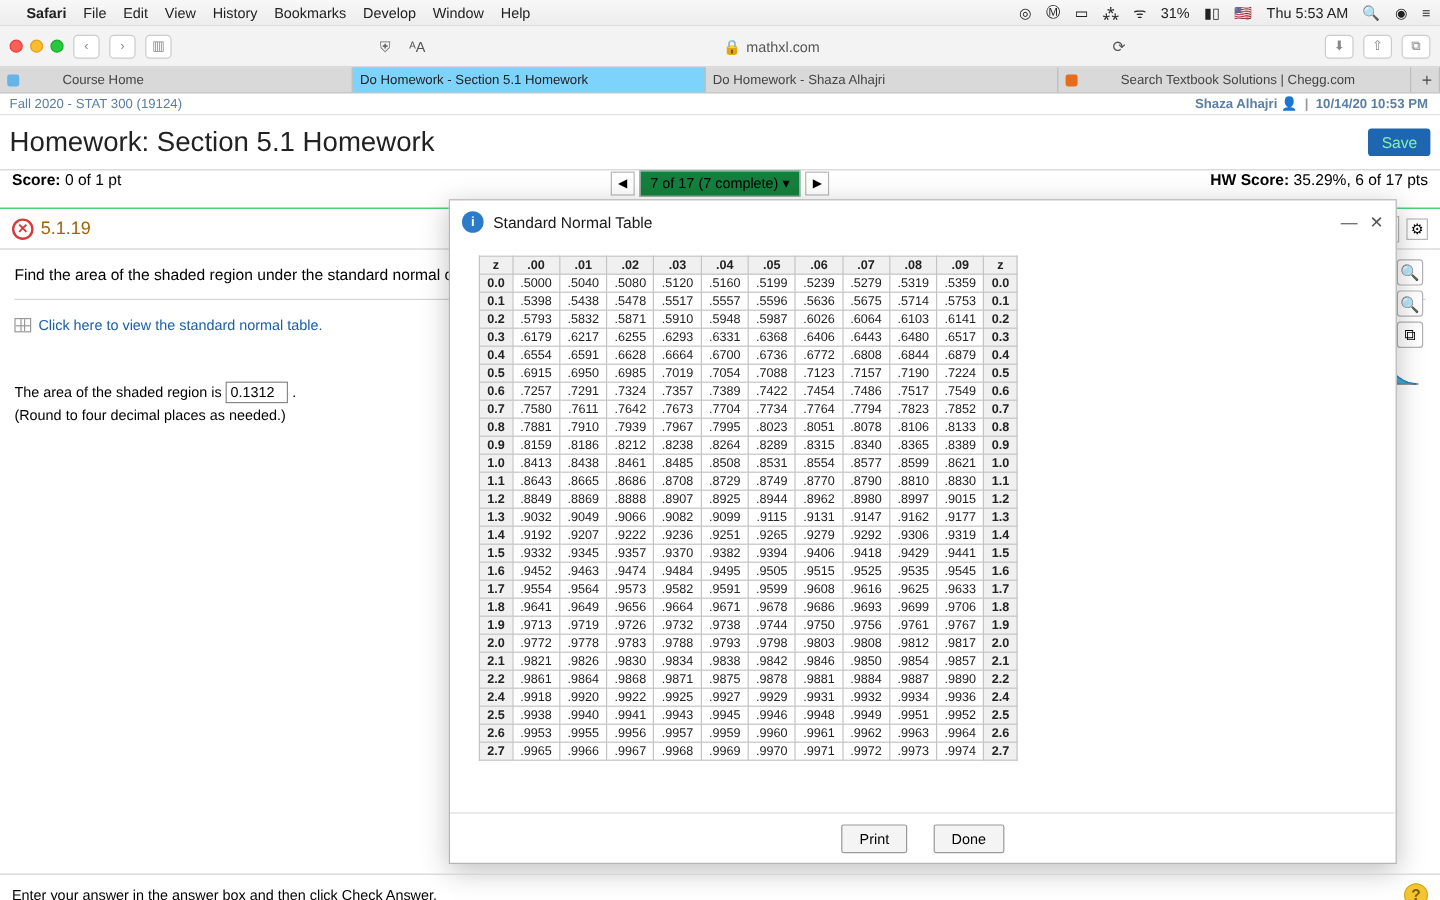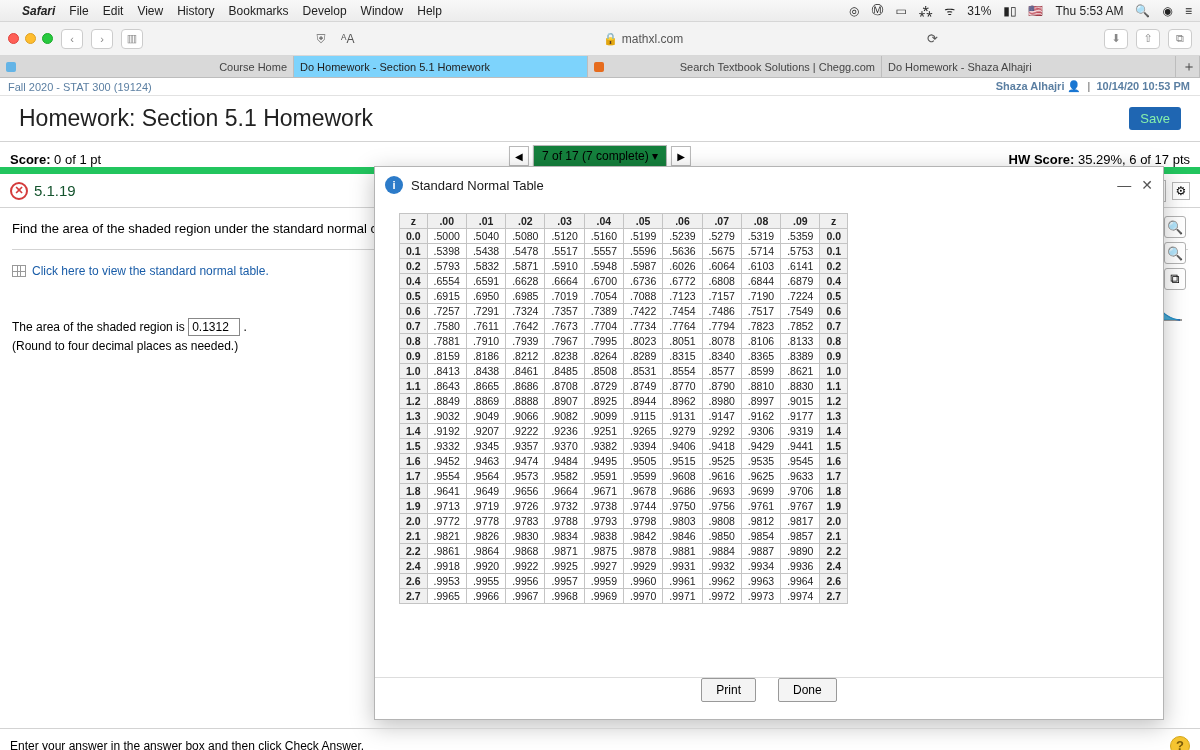--- a/index.html
+++ b/index.html
@@ -3,67 +3,67 @@
 <meta charset="utf-8">
 <style>
 * { margin: 0; padding: 0; box-sizing: border-box; font-family: -apple-system, BlinkMacSystemFont, "Helvetica Neue", Arial, sans-serif; }
 body { width: 1200px; height: 750px; overflow: hidden; background: #fff; font-size: 12px; }
 
 
 .mac-menubar { height: 22px; background: linear-gradient(#f8f8f8,#ececec); border-bottom:1px solid #d6d6d6; display:flex; align-items:center; padding:0 8px; font-size:12px; color:#222; }
 .mac-menubar .left { display:flex; gap:14px; align-items:center; }
 .mac-menubar .right { margin-left:auto; display:flex; gap:12px; align-items:center; }
 .mac-menubar .apple { font-size:14px; }
-.mac-menubar .bold { font-weight:600;font-style:italic; }
+.mac-menubar .bold { font-weight:600; }
 .mac-menubar .ic { font-size:12px; }
 
 
 .browser-toolbar { height:34px; background:#f3f3f3; border-bottom:1px solid #d8d8d8; display:flex; align-items:center; padding:0 8px; gap:8px; font-size:12px;}
 .traffic { display:flex; gap:6px; }
 .dot { width:11px; height:11px; border-radius:50%; }
 .dot.red{background:#ff5f56;border:1px solid #e0443e;}
 .dot.yellow{background:#ffbd2e;border:1px solid #dea123;}
 .dot.green{background:#27c93f;border:1px solid #1aab29;}
 .nav-btn { width:22px; height:20px; border:1px solid #ccc; border-radius:4px; background:#fff; display:flex; align-items:center; justify-content:center; color:#888; font-size:11px;}
 .url-bar { flex:1; text-align:center; font-size:12px; color:#555; display:flex; align-items:center; justify-content:center; gap:4px;}
 .tb-icon { width:24px; height:20px; border:1px solid #ccc; border-radius:4px; background:#fff; display:flex; align-items:center; justify-content:center; color:#888; font-size:11px;}
 .shield { width:24px; text-align:center; color:#6a6a6a;}
 .reader { width:18px; color:#555;}
 .reload { font-size:13px; color:#555;}
 
 
 .tab-row { height:22px; background:#d9d9d9; display:flex; border-bottom:1px solid #bdbdbd; font-size:11px; color:#444;}
-.tab { flex:1; display:flex; align-items:center; justify-content:space-between; border-right:1px solid #bdbdbd; padding:0 6px; white-space:nowrap; overflow:hidden; text-overflow:ellipsis;}
+.tab { flex:1; display:flex; align-items:center; justify-content:flex-start; border-right:1px solid #bdbdbd; padding:0 6px; white-space:nowrap; overflow:hidden; text-overflow:ellipsis;gap:32px;}
 .tab.active { background:#7dd3fc; color:#222; }
 .tab .l { width:10px; height:10px; border-radius:2px; background:#64b4e6; margin-right:4px; flex-shrink:0;}
 .tab.chegg .l { background:#e66c1e;}
 .tab.plus { flex:0 0 24px; font-size:14px;}
 
 
 .crumb { height:18px; background:#fff; display:flex; align-items:center; font-size:11px; color:#5b7fa2; padding-left:8px; border-bottom:1px solid #e2e2e2;}
 .crumb .right { margin-left:auto; padding-right:10px; color:#5b7fa2; font-weight:600;}
 .crumb .sep { color:#999; margin:0 3px;}
 
 
-.hw-bar { height:46px; display:flex; align-items:center; padding:0 19px; border-bottom:1px solid #d3d3d3;}
+.hw-bar { height:46px; display:flex; align-items:center; padding:0 8px; border-bottom:1px solid #d3d3d3;}
 .hw-bar h1 { font-size:23px; font-weight:400; color:#222; }
 .save-btn { margin-left:auto; background:#1f66b2; color:#86efac; border:none; border-radius:3px; padding:4px 11px; font-size:13px;}
 
 
-.score-row { height:32px; display:flex; align-items:flex-end; padding:0 10px; border-bottom:7px solid #22c55e; font-size:13px; }
+.score-row { height:32px; display:flex; align-items:flex-start; padding:0 10px; border-bottom:1px solid #22c55e; font-size:13px; }
 .score-row .center { position:absolute; left:50%; transform:translateX(-50%); display:flex; align-items:center; gap:4px; }
 .pg-btn { width:20px; height:20px; border:1px solid #b8b8b8; background:#fff; display:flex; align-items:center; justify-content:center; font-size:10px;}
 .pg-text { padding:3px 8px; border:1px solid #b8b8b8; background:#15803d; font-size:12px;}
 .score-row .rt { margin-left:auto; font-size:13px;}
 .score-row .rt b { font-weight:700;}
 
 
 .qid-row { height:34px; display:flex; align-items:center; padding:0 10px; border-bottom:1px solid #d3d3d3;}
 .qid-row .x { width:18px; height:18px; border-radius:50%; border:2px solid #d43b3b; color:#d43b3b; font-weight:700; font-size:11px; display:flex; align-items:center; justify-content:center; margin-right:6px;}
-.qid-row .num { font-size:15px; color:#14532d;}
+.qid-row .num { font-size:15px; color:#a16207;}
 .qid-row .qh { margin-left:auto; border:1px solid #b8b8b8; padding:3px 8px; font-size:12px; display:flex; align-items:center; gap:5px;}
 .qid-row .gear { width:18px; height:18px; border:1px solid #b8b8b8; margin-left:6px; display:flex; align-items:center; justify-content:center; font-size:12px;}
 
 
 .qbody { position:relative; padding:10px 12px; height:520px; }
 .prompt-line { height:32px; border-bottom:1px solid #d3d3d3; font-size:13px; display:flex; align-items:center; padding-bottom:10px;}
 .table-link { display:flex; align-items:center; gap:6px; margin-top:14px; font-size:12px; }
 .table-link .grid-ic { width:14px; height:12px; background:linear-gradient(#999,#999) 33% 0/1px 100% no-repeat,linear-gradient(#999,#999) 66% 0/1px 100% no-repeat,linear-gradient(#999,#999) 0 50%/100% 1px no-repeat; border:1px solid #999;}
 .table-link a { color:#1a5da8; text-decoration:none;}
 
@@ -80,21 +80,21 @@
 .popup { position:absolute; left:374px; top:-42px; width:790px; height:554px; background:#fff; border:1px solid #b4b4b4; box-shadow:0 6px 22px rgba(0,0,0,0.25); display:flex; flex-direction:column;}
 .popup-head { height:36px; display:flex; align-items:center; padding:0 10px; color:#225c9a; font-size:13px;}
 .popup-head .info { width:18px; height:18px; background:#2c7bc9; color:#fff; border-radius:50%; display:flex; align-items:center; justify-content:center; font-weight:700; font-size:11px; margin-right:8px;}
 .popup-head .title { color:#1a1a1a;}
 .popup-head .wr { margin-left:auto; display:flex; gap:10px; color:#555; font-size:14px;}
 .popup-body { flex:1; overflow:auto; padding:10px 24px; }
 .ztable { border-collapse:collapse; font-size:10.5px; color:#222;}
 .ztable th, .ztable td { border:1px solid #c4c4c4; padding:1px 6px; text-align:center;}
 .ztable th { background:#f0f0f0; font-weight:700;}
 .ztable td.zc { background:#f0f0f0; font-weight:700;}
-.popup-foot { height:42px; border-top:1px solid #ddd; display:flex; align-items:flex-start; justify-content:center; gap:22px;}
+.popup-foot { height:42px; border-top:1px solid #ddd; display:flex; align-items:center; justify-content:center; gap:22px;}
 .p-btn { border:1px solid #999; background:#f4f4f4; padding:4px 14px; font-size:12px; border-radius:2px;}
 
 
 .enter-bar { height:34px; border-top:1px solid #d3d3d3; display:flex; align-items:center; padding:0 10px; font-size:12px; position:relative;}
 .enter-bar .help-q { margin-left:auto; width:20px; height:20px; border-radius:50%; background:#f5c431; color:#7a5b09; display:flex; align-items:center; justify-content:center; font-weight:700; font-size:13px; border:1px solid #d4a617;}
 </style>
 </head>
 <body>
 
 <div class="mac-menubar">
@@ -150,26 +150,26 @@
 </div>
 
 <div class="tab-row">
   <div class="tab">
       <span class="l"></span>
       <span>Course Home</span>
     </div>
   <div class="tab active">
       <span>Do Homework - Section 5.1 Homework</span>
     </div>
+  <div class="tab">
+      <span>Do Homework - Shaza Alhajri</span>
+    </div>
   <div class="tab chegg">
       <span class="l"></span>
       <span>Search Textbook Solutions | Chegg.com</span>
-    </div>
-  <div class="tab">
-      <span>Do Homework - Shaza Alhajri</span>
     </div>
   <div class="tab plus">＋</div>
 </div>
 
 <div class="crumb">
   <span>Fall 2020 - STAT 300 (19124)</span>
   <span class="right">
     <span>Shaza Alhajri</span>
     <span> 👤</span>
     <span class="sep">|</span>
@@ -297,20 +297,34 @@
               <td>.5910</td>
               <td>.5948</td>
               <td>.5987</td>
               <td>.6026</td>
               <td>.6064</td>
               <td>.6103</td>
               <td>.6141</td>
               <td class="zc">0.2</td>
             </tr>
             <tr>
+              <td class="zc">0.3</td>
+              <td>.6179</td>
+              <td>.6217</td>
+              <td>.6255</td>
+              <td>.6293</td>
+              <td>.6331</td>
+              <td>.6368</td>
+              <td>.6406</td>
+              <td>.6443</td>
+              <td>.6480</td>
+              <td>.6517</td>
+              <td class="zc">0.3</td>
+            </tr>
+            <tr>
               <td class="zc">0.4</td>
               <td>.6554</td>
               <td>.6591</td>
               <td>.6628</td>
               <td>.6664</td>
               <td>.6700</td>
               <td>.6736</td>
               <td>.6772</td>
               <td>.6808</td>
               <td>.6844</td>
@@ -577,20 +591,34 @@
               <td>.9925</td>
               <td>.9927</td>
               <td>.9929</td>
               <td>.9931</td>
               <td>.9932</td>
               <td>.9934</td>
               <td>.9936</td>
               <td class="zc">2.4</td>
             </tr>
             <tr>
+              <td class="zc">2.5</td>
+              <td>.9938</td>
+              <td>.9940</td>
+              <td>.9941</td>
+              <td>.9943</td>
+              <td>.9945</td>
+              <td>.9946</td>
+              <td>.9948</td>
+              <td>.9949</td>
+              <td>.9951</td>
+              <td>.9952</td>
+              <td class="zc">2.5</td>
+            </tr>
+            <tr>
               <td class="zc">2.6</td>
               <td>.9953</td>
               <td>.9955</td>
               <td>.9956</td>
               <td>.9957</td>
               <td>.9959</td>
               <td>.9960</td>
               <td>.9961</td>
               <td>.9962</td>
               <td>.9963</td>

